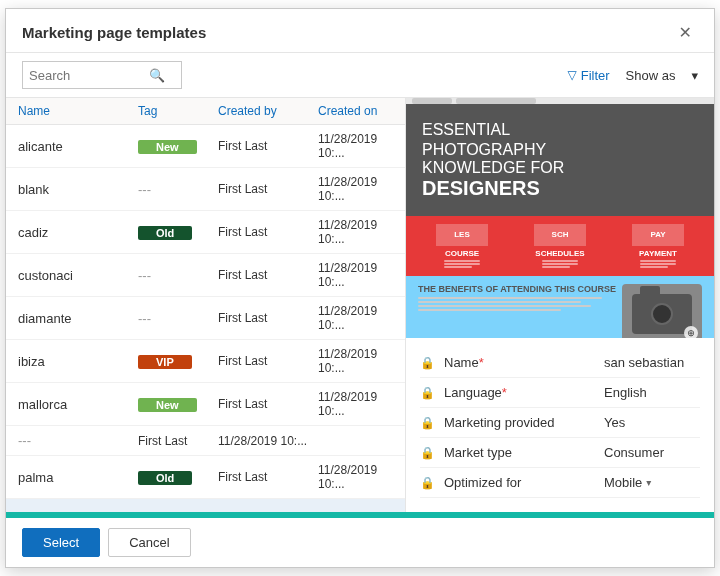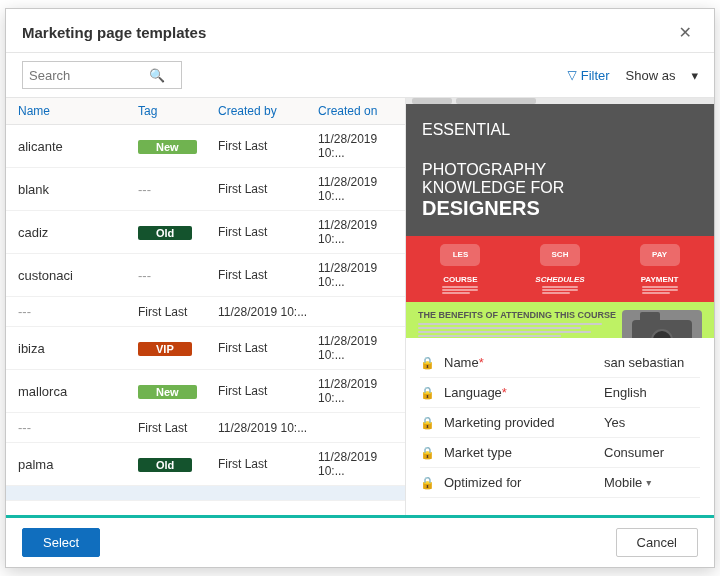--- a/index.html
+++ b/index.html
@@ -165,53 +165,53 @@
     .preview-bar-dot2 { width: 80px; height: 6px; background: #ccc; border-radius: 2px; }
     .preview-hero {
       background: #555;
       flex: 1;
       display: flex;
       align-items: flex-end;
       padding: 16px;
     }
     .preview-hero-text { color: #fff; }
     .preview-hero-text .ess { font-size: 16px; font-weight: 400; line-height: 1.3; }
-    .preview-hero-text .photo { font-size: 16px; font-weight: 400; margin-top: 20px; }
+    .preview-hero-text .photo { font-size: 16px; font-weight: 400; }
     .preview-hero-text .know { font-size: 16px; font-weight: 400; }
     .preview-hero-text .design { font-size: 20px; font-weight: 700; }
     .preview-cta-bar {
       background: #e63939;
       padding: 8px 12px;
       display: flex;
       gap: 10px;
       justify-content: space-around;
     }
     .cta-item {
       display: flex;
       flex-direction: column;
       align-items: center;
       color: #fff;
       font-size: 9px;
     }
     .cta-box {
-      width: 40px;
+      width: 52px;
       height: 22px;
       background: rgba(255,255,255,0.25);
-      border-radius: 5px;
-      margin-bottom: 9px;
+      border-radius: 0;
+      margin-bottom: 3px;
       display: flex;
       align-items: center;
       justify-content: center;
       font-size: 8px;
       font-weight: 700;
     }
     .cta-text-lines { display: flex; flex-direction: column; gap: 1px; margin-top: 2px; }
     .cta-line { width: 36px; height: 2px; background: rgba(255,255,255,0.5); border-radius: 1px; }
     .preview-bottom {
-      background: #bef264;
+      background: #7dd3fc;
       padding: 8px 12px;
       display: flex;
     }
     .preview-bottom-text { flex: 1; }
     .preview-bottom-title { font-size: 9px; font-weight: 700; color: #555; margin-bottom: 3px; }
     .preview-bottom-lines { display: flex; flex-direction: column; gap: 2px; }
     .preview-line { height: 2px; background: #ccc; border-radius: 1px; }
     .preview-camera {
       width: 80px;
       height: 60px;
@@ -277,24 +277,24 @@
       gap: 8px;
     }
     .prop-icon { color: #666; font-size: 12px; width: 16px; flex-shrink: 0; }
     .prop-label { color: #333; font-size: 13px; width: 120px; flex-shrink: 0; }
     .prop-required { color: #e63939; margin-right: 4px; }
     .prop-value { color: #333; font-size: 13px; flex: 1; }
     .prop-dropdown { display: flex; align-items: center; margin-left: 32px; }
     .dropdown-arrow { margin-left: 4px; color: #666; font-size: 10px; }
     .dialog-footer {
       display: flex;
-      justify-content: space-between;
+      justify-content: flex-start;
       padding: 10px 16px;
       gap: 8px;
-      border-top: 3px solid #14b8a6;
+      border-top: 6px solid #14b8a6;
     }
     .btn-select {
       background: #106ebe;
       color: #fff;
       border: 1px solid #106ebe;
       padding: 6px 20px;
       font-size: 13px;
       cursor: pointer;
       border-radius: 2px;
     }
@@ -367,20 +367,21 @@
     <span class="row-creator">First Last</span>
     <span class="row-date">11/28/2019 10:...</span>
   </div>
           <div class="list-row">
     <span class="row-name">custonaci</span>
     <span><span class="tag-empty">---</span></span>
     <span class="row-creator">First Last</span>
     <span class="row-date">11/28/2019 10:...</span>
   </div>
           <div class="list-row">
+    <span class="row-name">diamante</span>
     <span><span class="tag-empty">---</span></span>
     <span class="row-creator">First Last</span>
     <span class="row-date">11/28/2019 10:...</span>
   </div>
           <div class="list-row">
     <span class="row-name">ibiza</span>
     <span><span class="tag-badge tag-vip">VIP</span></span>
     <span class="row-creator">First Last</span>
     <span class="row-date">11/28/2019 10:...</span>
   </div>
@@ -431,21 +432,21 @@
     <div class="cta-box">LES</div>
     <span style="font-size:8px;font-weight:700;">COURSE</span>
     <div class="cta-text-lines">
       <div class="cta-line"></div>
       <div class="cta-line"></div>
       <div class="cta-line" style="width:28px;"></div>
     </div>
   </div>
               <div class="cta-item">
     <div class="cta-box">SCH</div>
-    <span style="font-size:8px;font-weight:700;font-style:italic;">SCHEDULES</span>
+    <span style="font-size:8px;font-weight:700;">SCHEDULES</span>
     <div class="cta-text-lines">
       <div class="cta-line"></div>
       <div class="cta-line"></div>
       <div class="cta-line" style="width:28px;"></div>
     </div>
   </div>
               <div class="cta-item">
     <div class="cta-box">PAY</div>
     <span style="font-size:8px;font-weight:700;">PAYMENT</span>
     <div class="cta-text-lines">

